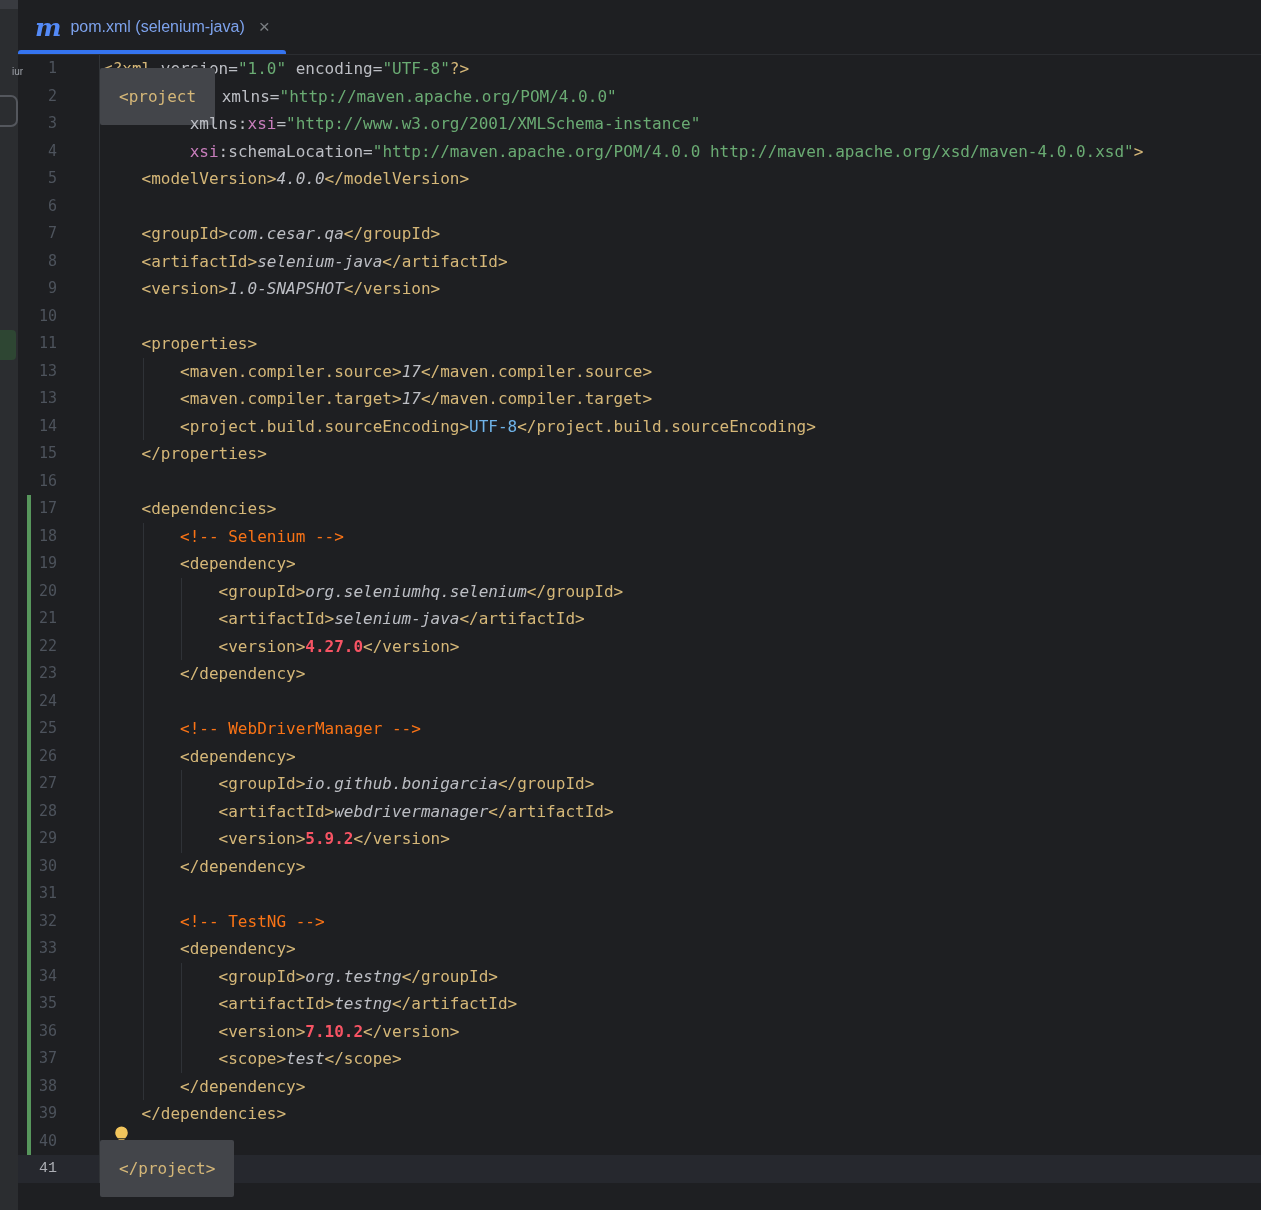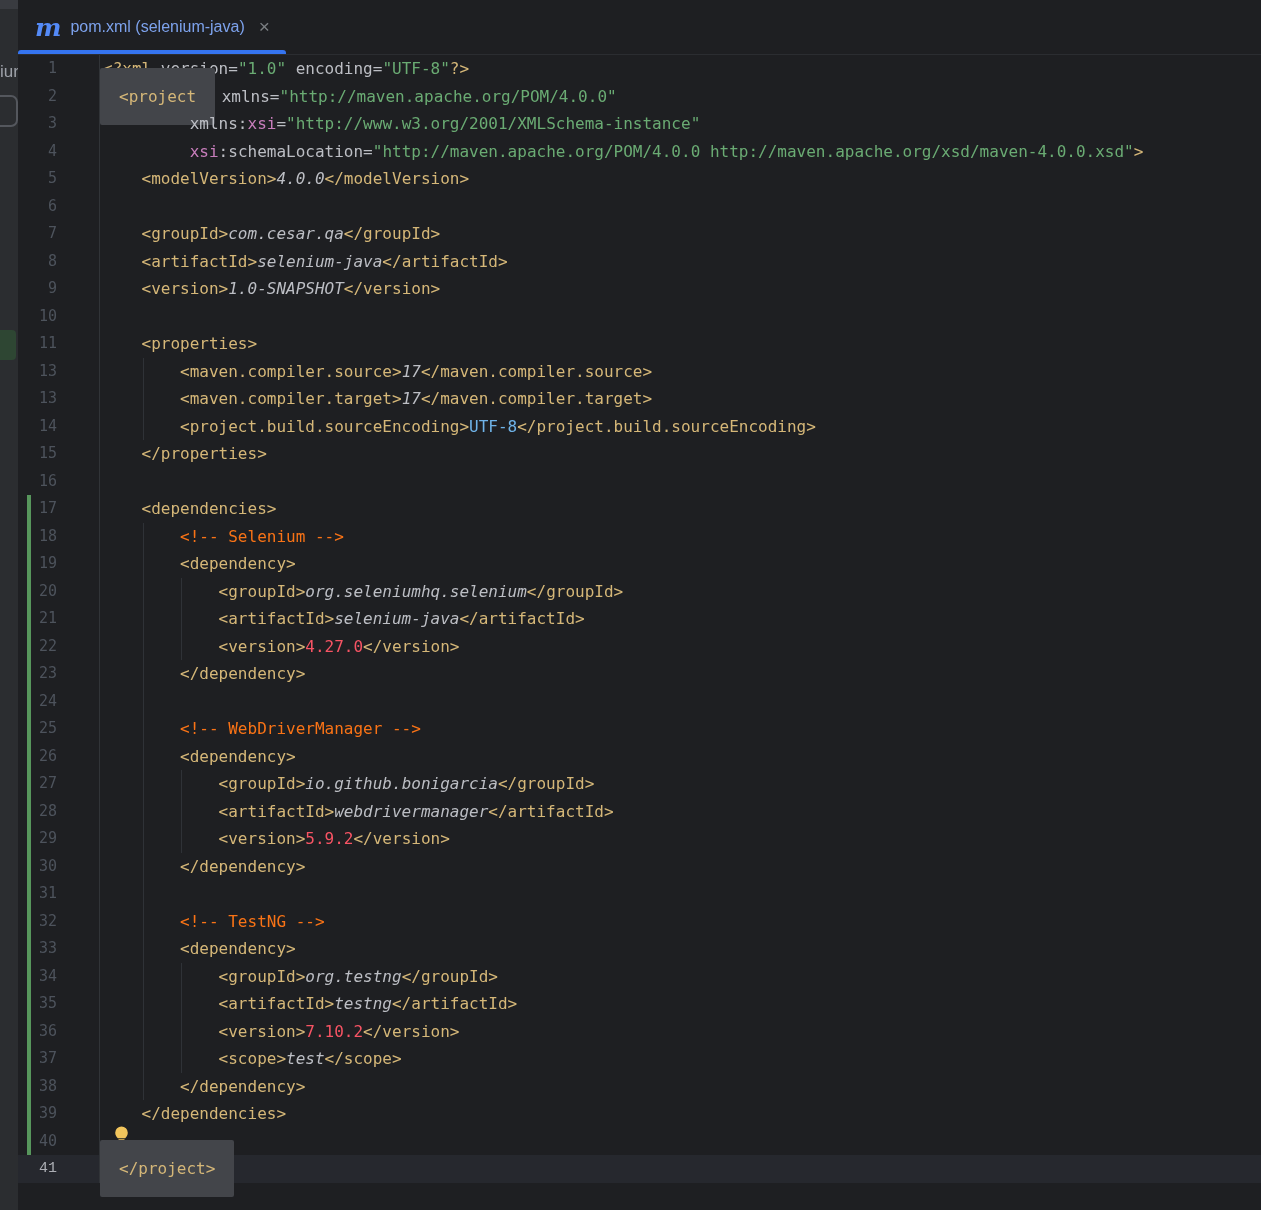--- a/index.html
+++ b/index.html
@@ -1,22 +1,22 @@
 <!DOCTYPE html>
 <html><head>
 <meta charset="utf-8">
 <style>
   html,body{margin:0;padding:0;background:#1E1F22;}
   #window{position:relative;width:1261px;height:1210px;background:#1E1F22;overflow:hidden;
           font-family:"DejaVu Sans Mono",monospace;}
   
   #sliver{position:absolute;left:0;top:0;width:18px;height:1210px;background:#2B2D30;}
   #sliver-topcap{position:absolute;left:0;top:0;width:18px;height:9px;background:#393B40;}
-  #sliver-item{position:absolute;left:0;top:61px;width:18px;height:22px;overflow:hidden;
-               color:#9DA1A8;font-family:"Liberation Sans",sans-serif;font-size:17px;line-height:22px;}
+  #sliver-item{position:absolute;left:12px;top:61px;width:18px;height:22px;overflow:hidden;
+               color:#9DA1A8;font-family:"Liberation Sans",sans-serif;font-size:10px;line-height:22px;}
   #sliver-box{position:absolute;left:-10px;top:95px;width:24px;height:28px;border:2px solid #54575D;border-radius:7px;}
   #sliver-green{position:absolute;left:0;top:330px;width:16px;height:30px;background:#2E4633;border-radius:0 4px 4px 0;}
   
   #tabbar{position:absolute;left:18px;top:0;right:0;height:55px;background:#1E1F22;border-bottom:1px solid #2B2D31;box-sizing:border-box;}
   #tab{position:relative;display:inline-flex;align-items:center;height:100%;padding:0 16px 0 17px;}
   #tab .mvn{font-family:"DejaVu Serif",serif;font-style:italic;font-weight:bold;color:#548AF7;font-size:25px;margin-right:9px;line-height:1;}
   #tab .lbl{font-family:"Liberation Sans",sans-serif;font-size:16px;color:#7DA2EC;}
   #tab .cls{font-family:"Liberation Sans",sans-serif;font-size:19px;color:#7A7E82;margin-left:14px;}
   #tab .underline{position:absolute;left:0;right:0;bottom:0;height:4px;background:#3574F0;border-radius:3px 3px 0 0;}
   
@@ -30,21 +30,21 @@
   .num{display:block;padding-right:42px;color:#4D535C;font-size:15px;}
   .line.current .num{color:#ACAEB4;font-family:Liberation Mono, monospace;}
   .bar{position:absolute;left:9px;top:0;bottom:0;width:4px;background:#57965C;}
   .code{white-space:pre;font-size:16px;padding-left:3px;color:#BCBEC4;}
   .tk-tag{color:#D5B778;}
   .tk-attr{color:#BCBEC4;}
   .tk-ns{color:#C77DBB;}
   .tk-str{color:#6AAB73;}
   .tk-text{color:#BCBEC4;font-style:italic;}
   .tk-cmt{color:#f97316;}
-  .tk-red{color:#F75464;}
+  .tk-red{color:#F75464;font-weight:bold;}
   .tk-blue{color:#6FB3E8;}
   .tk-hl{background:#43454A;padding:19px;margin:-3px;border-radius:2px;}
   .bulb{display:inline-block;vertical-align:middle;margin-left:9px;margin-top:-4px;}
 </style>
 </head>
 <body>
 
 <div id="window">
 
   <div id="sliver">

